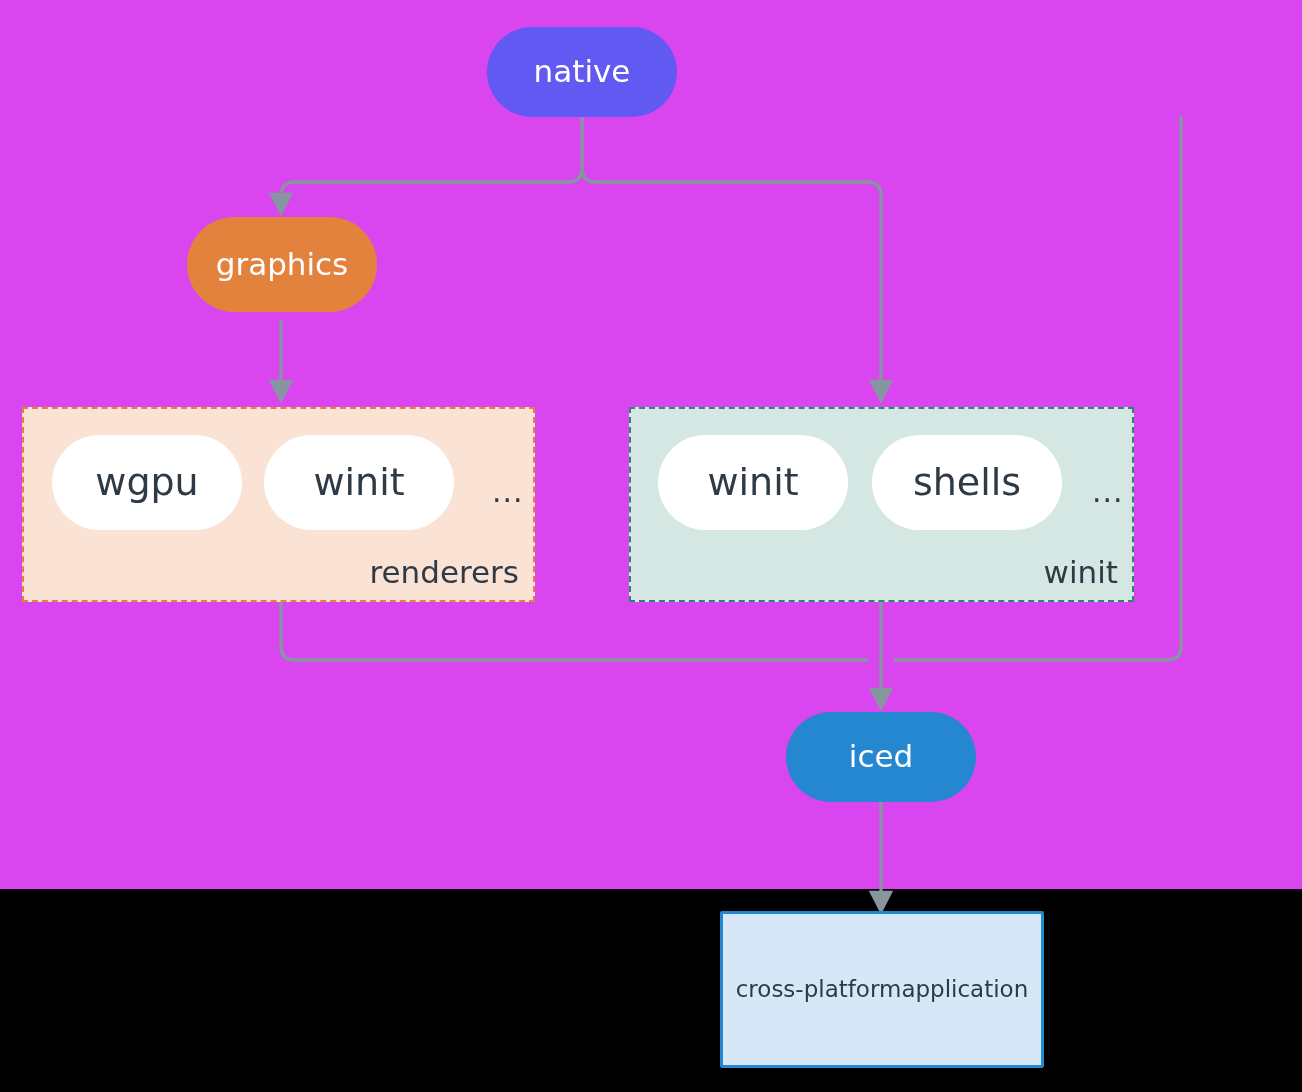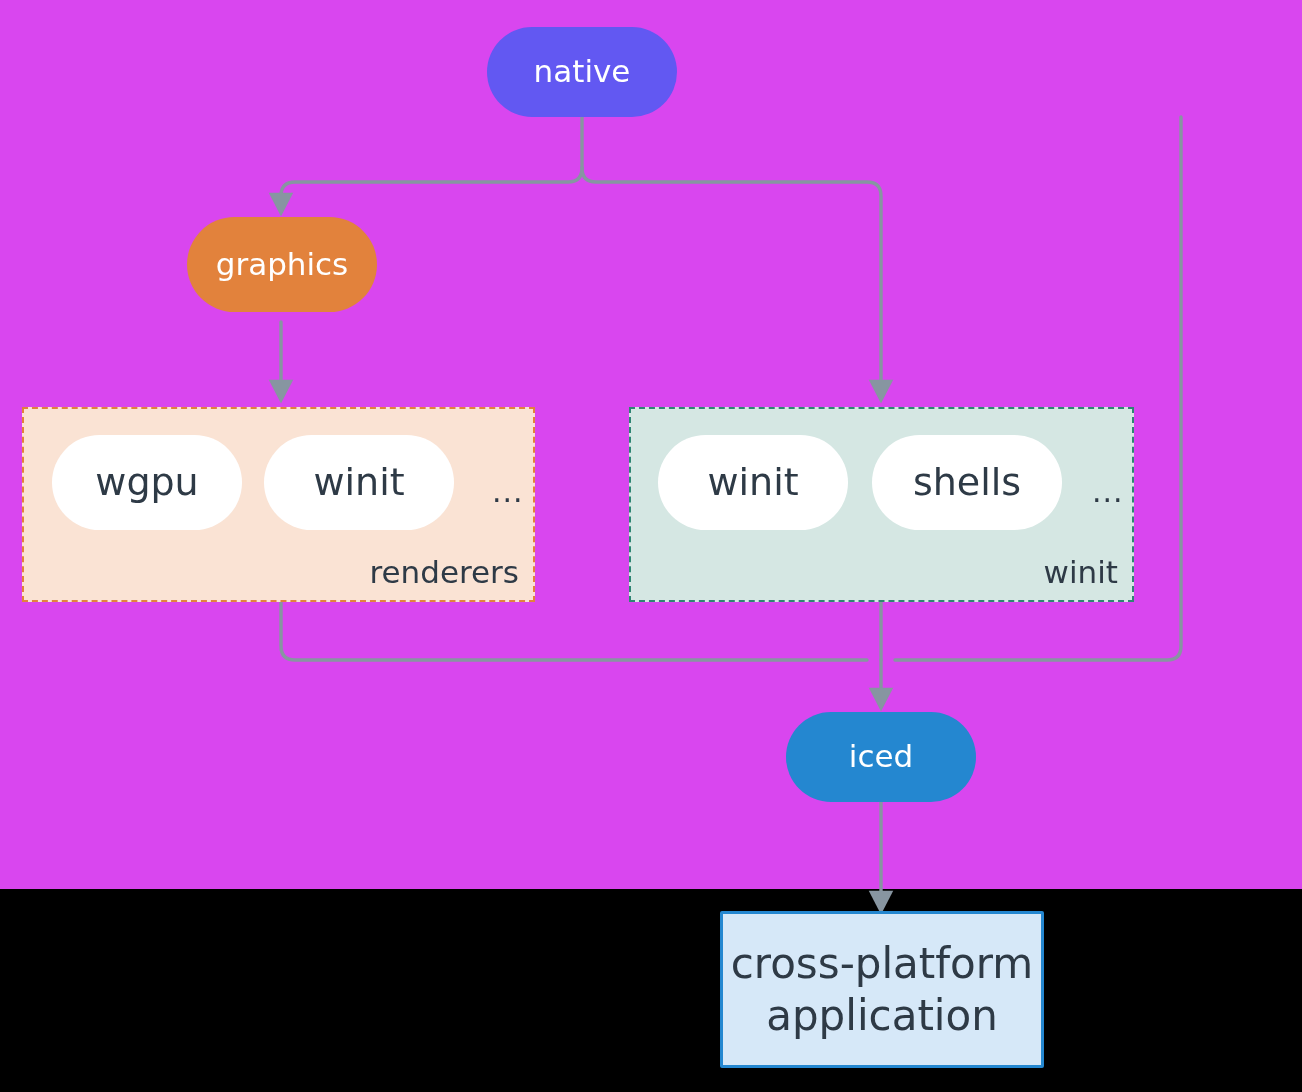--- a/index.html
+++ b/index.html
@@ -96,23 +96,23 @@
     color: #2E3A46;
     letter-spacing: 1px;
     line-height: 1;
   }
 
   
   .node-application {
     background: #D6E8F8;
     border: 3px solid #2487D0;
     color: #2E3A46;
-    font-size: 42px;
+    font-size: 23px;
     border-radius: 2px;
-    flex-direction: column;
+    flex-direction: row;
   }
   .node-application .line {
     display: block;
   }
 </style>
 </head>
 <body>
 
 <div id="diagram">
 

